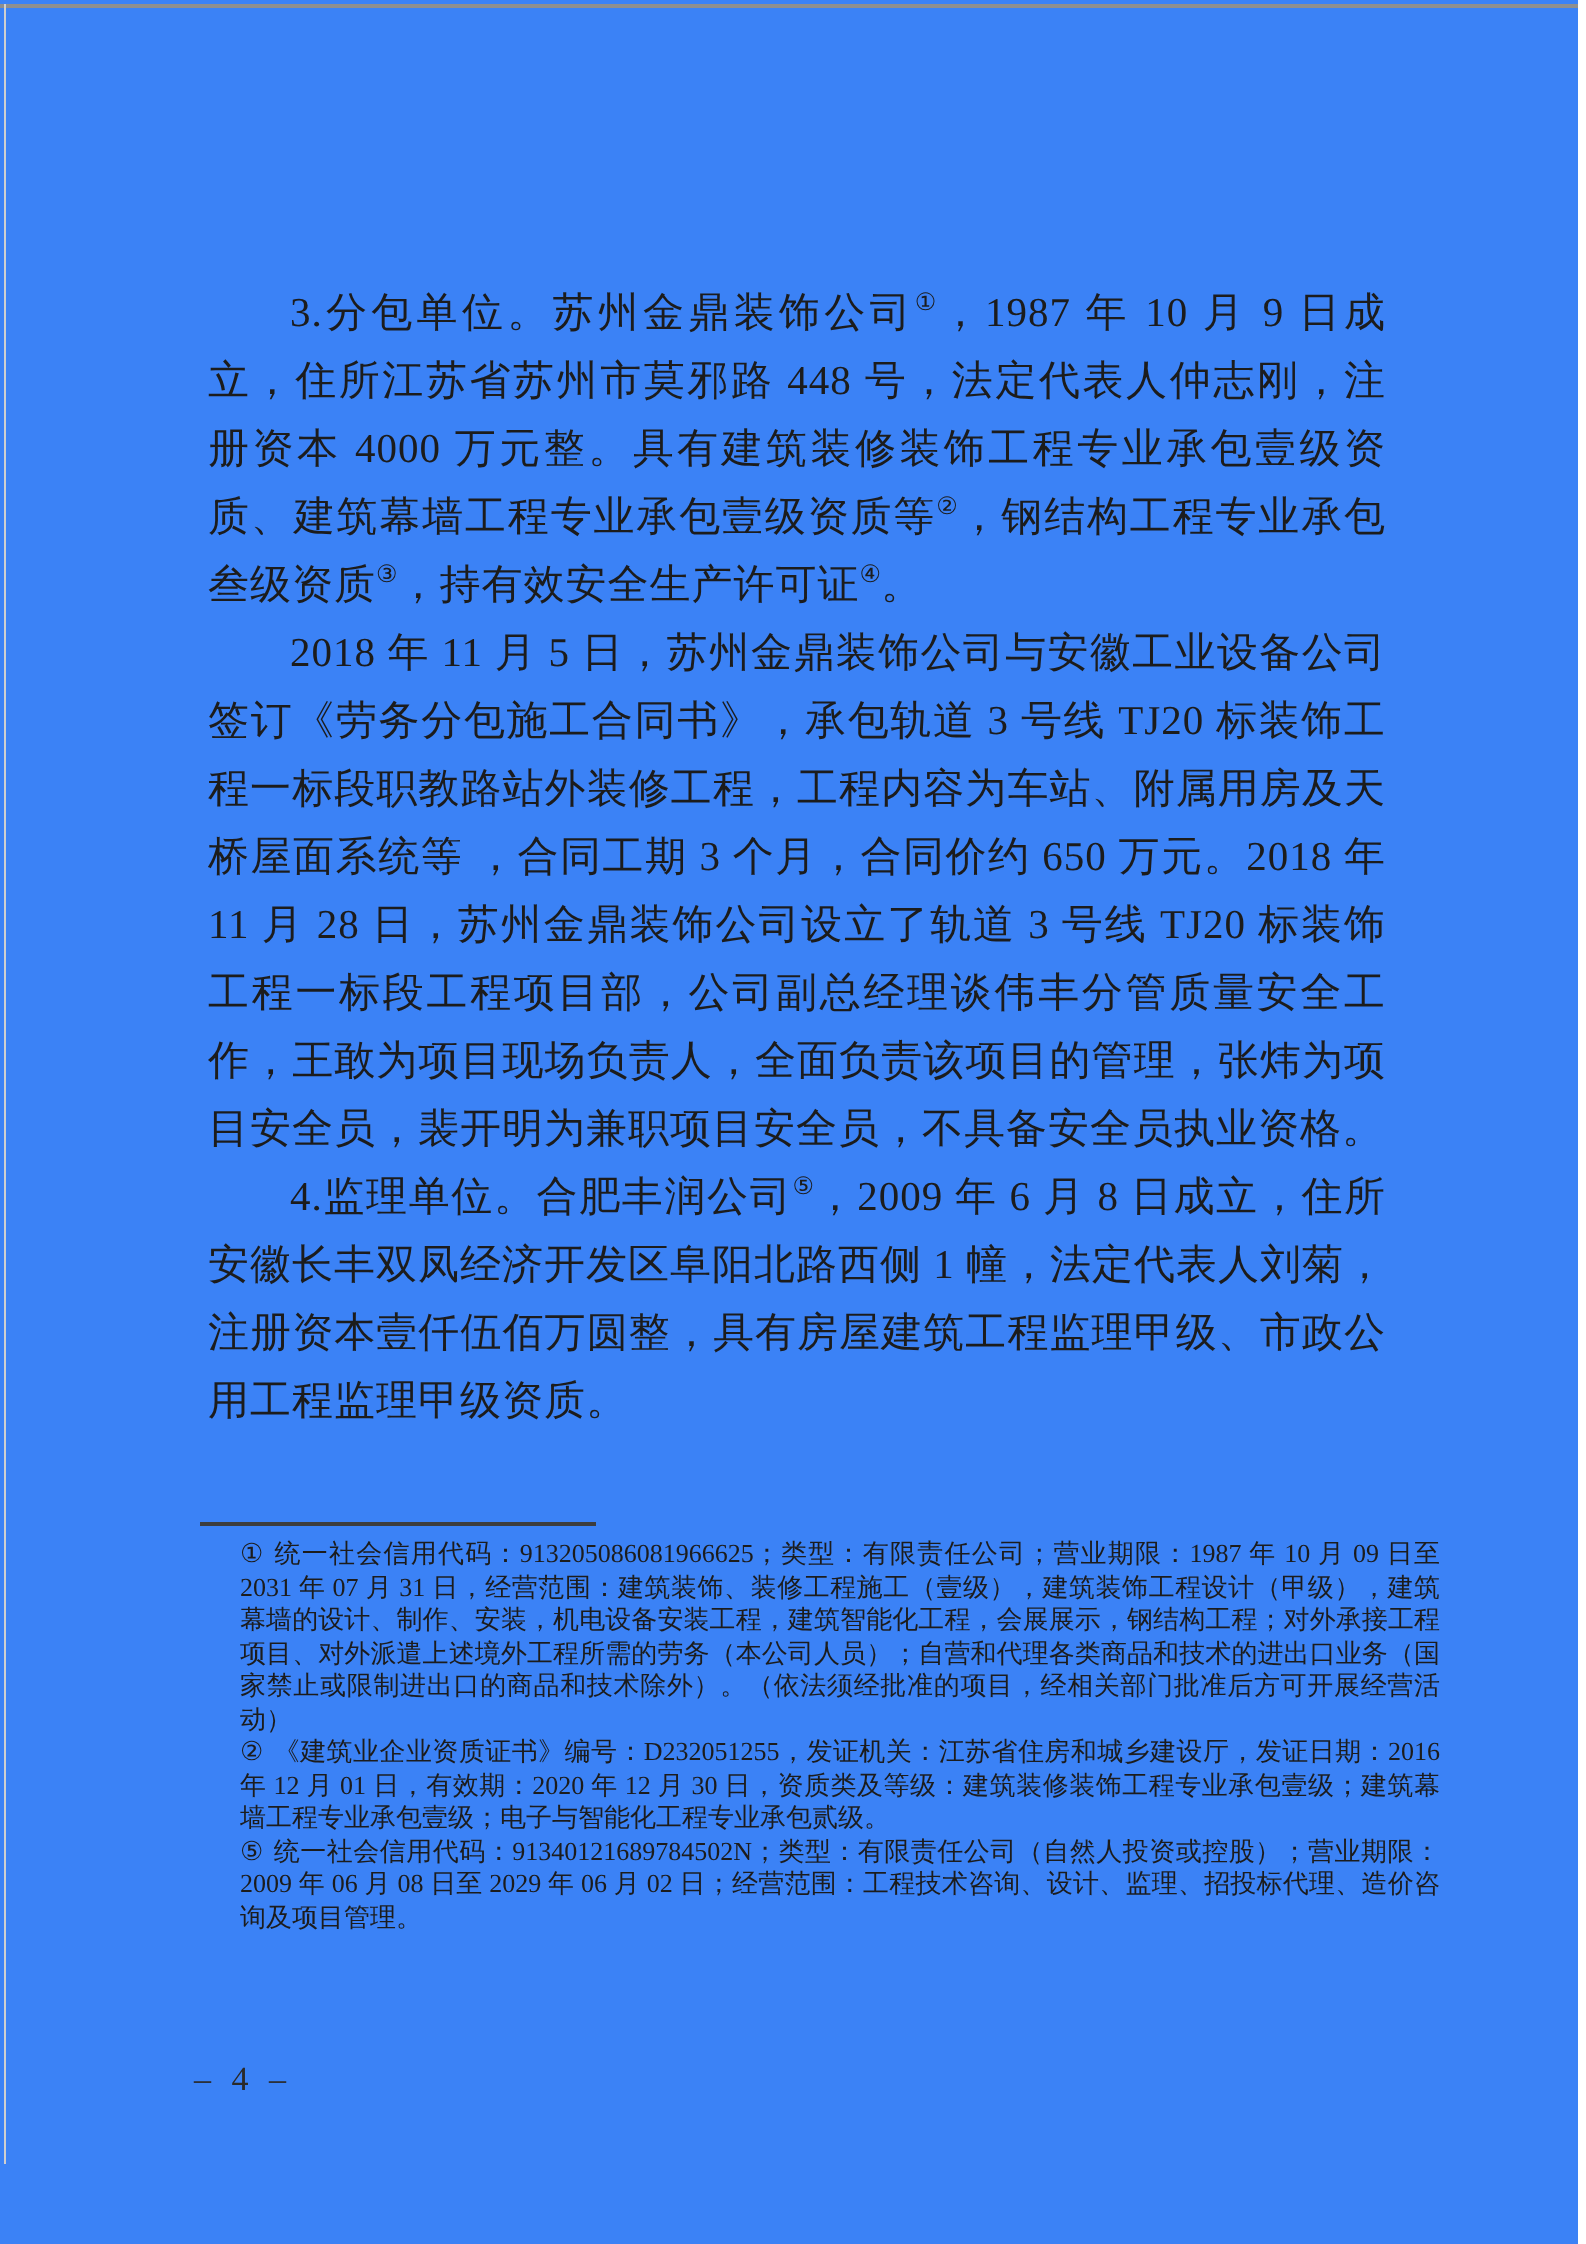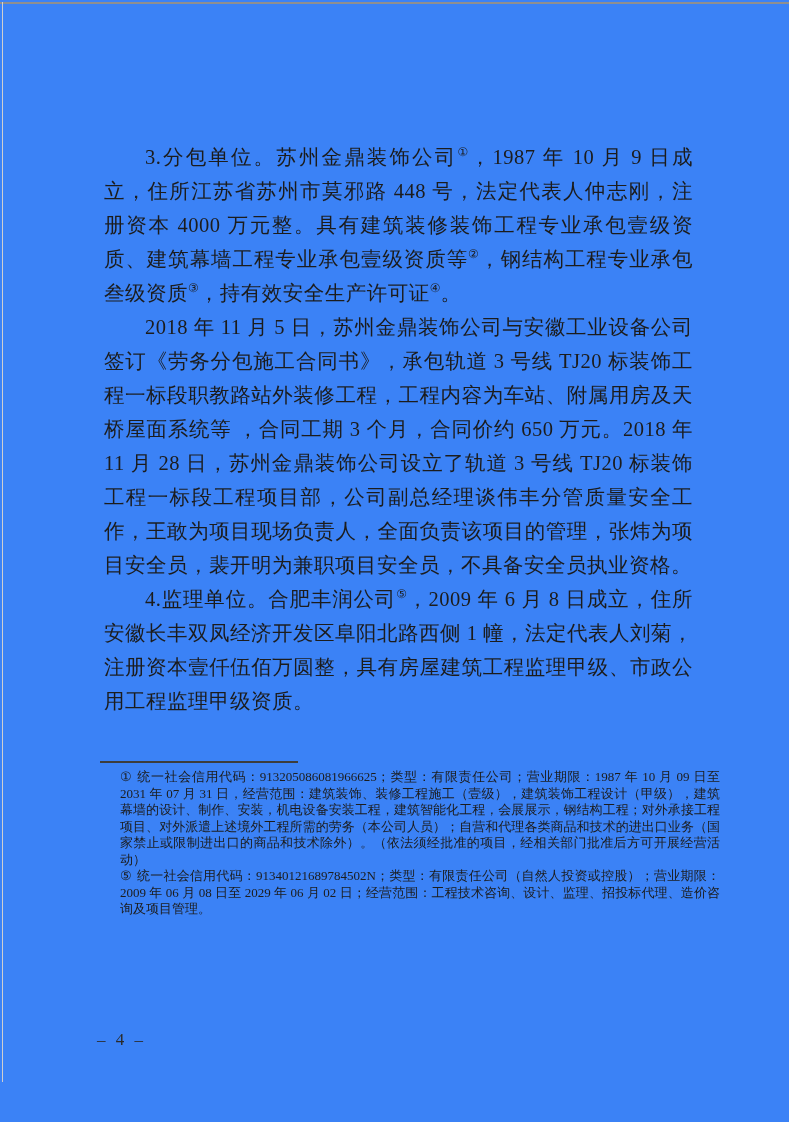--- a/index.html
+++ b/index.html
@@ -96,17 +96,18 @@
   <div class="body-text">
       <p class="body-para"><span>3.分包单位。苏州金鼎装饰公司</span><sup class="fnref">①</sup><span>，1987 年 10 月 9 日成立，住所江苏省苏州市莫邪路 448 号，法定代表人仲志刚，注册资本 4000 万元整。具有建筑装修装饰工程专业承包壹级资质、建筑幕墙工程专业承包壹级资质等</span><sup class="fnref">②</sup><span>，钢结构工程专业承包叁级资质</span><sup class="fnref">③</sup><span>，持有效安全生产许可证</span><sup class="fnref">④</sup><span>。</span></p>
       <p class="body-para"><span>2018 年 11 月 5 日，苏州金鼎装饰公司与安徽工业设备公司签订《劳务分包施工合同书》，承包轨道 3 号线 TJ20 标装饰工程一标段职教路站外装修工程，工程内容为车站、附属用房及天桥屋面系统等 ，合同工期 3 个月，合同价约 650 万元。2018 年 11 月 28 日，苏州金鼎装饰公司设立了轨道 3 号线 TJ20 标装饰工程一标段工程项目部，公司副总经理谈伟丰分管质量安全工作，王敢为项目现场负责人，全面负责该项目的管理，张炜为项目安全员，裴开明为兼职项目安全员，不具备安全员执业资格。</span></p>
       <p class="body-para"><span>4.监理单位。合肥丰润公司</span><sup class="fnref">⑤</sup><span>，2009 年 6 月 8 日成立，住所安徽长丰双凤经济开发区阜阳北路西侧 1 幢，法定代表人刘菊，注册资本壹仟伍佰万圆整，具有房屋建筑工程监理甲级、市政公用工程监理甲级资质。</span></p>
     </div>
 
   <div class="footnote-sep"></div>
 
   <div class="footnotes">
       <p class="footnote"><span class="fn-marker">①</span><span class="fn-text">统一社会信用代码：913205086081966625；类型：有限责任公司；营业期限：1987 年 10 月 09 日至 2031 年 07 月 31 日，经营范围：建筑装饰、装修工程施工（壹级），建筑装饰工程设计（甲级），建筑幕墙的设计、制作、安装，机电设备安装工程，建筑智能化工程，会展展示，钢结构工程；对外承接工程项目、对外派遣上述境外工程所需的劳务（本公司人员）；自营和代理各类商品和技术的进出口业务（国家禁止或限制进出口的商品和技术除外）。（依法须经批准的项目，经相关部门批准后方可开展经营活动）</span></p>
+      <p class="footnote"><span class="fn-marker">②</span><span class="fn-text">《建筑业企业资质证书》编号：D232051255，发证机关：江苏省住房和城乡建设厅，发证日期：2016 年 12 月 01 日，有效期：2020 年 12 月 30 日，资质类及等级：建筑装修装饰工程专业承包壹级；建筑幕墙工程专业承包壹级；电子与智能化工程专业承包贰级。</span></p>
       <p class="footnote"><span class="fn-marker">⑤</span><span class="fn-text">统一社会信用代码：91340121689784502N；类型：有限责任公司（自然人投资或控股）；营业期限：2009 年 06 月 08 日至 2029 年 06 月 02 日；经营范围：工程技术咨询、设计、监理、招投标代理、造价咨询及项目管理。</span></p>
     </div>
 
   <div class="page-number">– 4 –</div>
 </div>
 
 </body></html>

